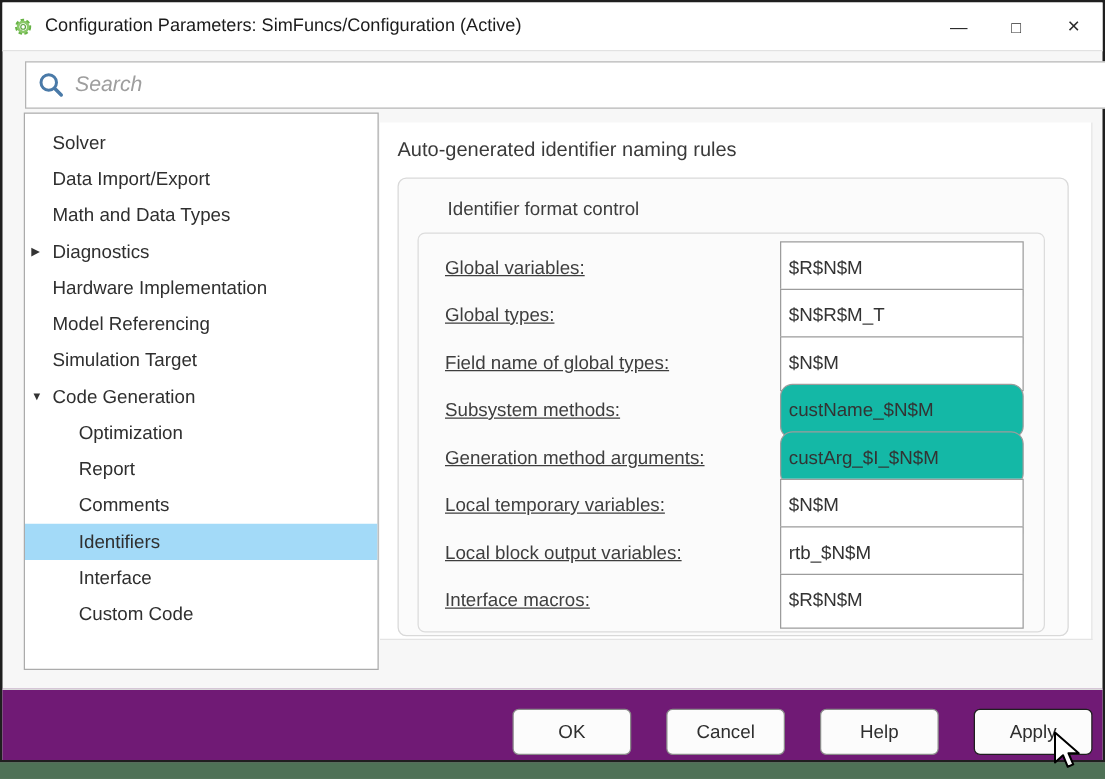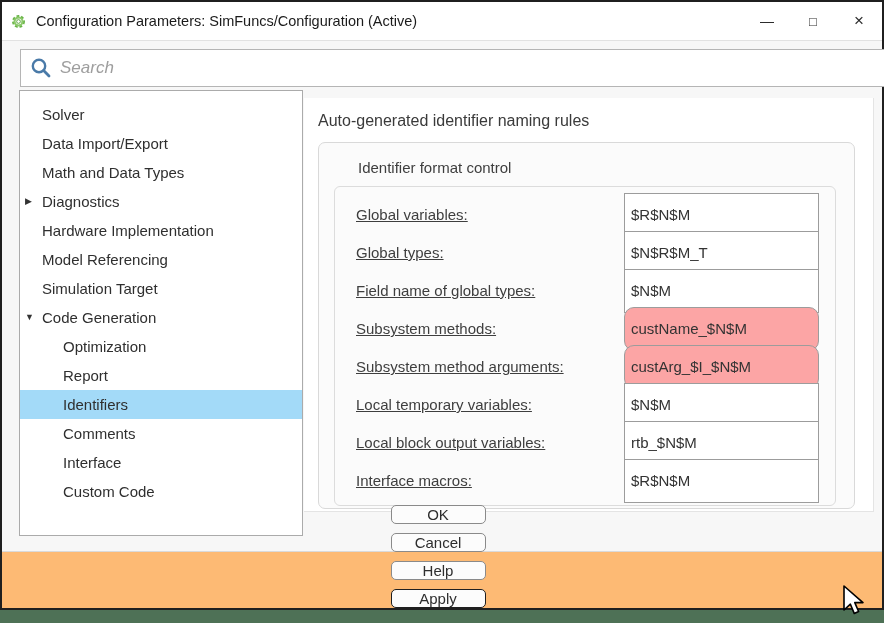--- a/index.html
+++ b/index.html
@@ -46,26 +46,26 @@
               background:#fbfbfb; border:1px solid #d9d9d9; border-radius:7px; }
   .group-title { position:absolute; left:15px; top:16px; font-size:15px; color:#3e3e3e;margin-left:24px; }
   .innerbox { position:absolute; left:15px; top:43px; width:502px; height:320px;
               background:#fbfbfb; border:1px solid #dcdcdc; border-radius:6px;
               padding:14px 0 0 21px; }
   .field-row { display:flex; align-items:center; height:27px; margin-bottom:11px; }
   .field-row label { width:268px; font-size:15px; color:#3e3e3e;text-decoration:underline; }
   .field-row input { width:195px; height:44px; border:1px solid #9c9c9c; background:#ffffff;
                      font-size:15px; color:#333; padding:0 6px;
                      font-family:"Liberation Sans", sans-serif; outline:none; }
-  .field-row input.modified { background:#fca5a5;border-radius:10px; }
-
-  
-  .footer { position:absolute; left:0; right:0; bottom:0; height:57px; background:#fdba74;
+  .field-row input.modified { background:#14b8a6;border-radius:10px; }
+
+  
+  .footer { position:absolute; left:0; right:0; bottom:0; height:57px; background:#701a75;
             border-top:1px solid #dadada; display:flex; align-items:center;
-            justify-content:flex-end; gap:9px; padding:10px 8px 0 0;flex-direction:column; }
+            justify-content:flex-end; gap:28px; padding:10px 8px 0 0; }
   .btn { width:95px; height:37px; background:#fcfcfc; border:1px solid #8a8a8a; border-radius:5px;
          font-size:15px; color:#2e2e2e; font-family:"Liberation Sans", sans-serif; cursor:default; }
   .btn.default { border:1.5px solid #1f1f1f; }
 
   .green-strip { position:absolute; left:0; top:610px; width:884px; height:13px; background:#4e7156; }
 
   .cursor { position:absolute; left:841px; top:584px; z-index:50; pointer-events:none; }
 </style>
 </head>
 <body>
@@ -128,27 +128,27 @@
       <span>Code Generation</span>
     </div>
       <div class="tree-item level1">
       <span class="arrow"></span>
       <span>Optimization</span>
     </div>
       <div class="tree-item level1">
       <span class="arrow"></span>
       <span>Report</span>
     </div>
+      <div class="tree-item level1">
+      <span class="arrow"></span>
+      <span>Comments</span>
+    </div>
       <div class="tree-item level1 selected">
       <span class="arrow"></span>
       <span>Identifiers</span>
-    </div>
-      <div class="tree-item level1">
-      <span class="arrow"></span>
-      <span>Comments</span>
     </div>
       <div class="tree-item level1">
       <span class="arrow"></span>
       <span>Interface</span>
     </div>
       <div class="tree-item level1">
       <span class="arrow"></span>
       <span>Custom Code</span>
     </div>
     </div>
@@ -168,21 +168,21 @@
     </div>
           <div class="field-row">
       <label>Field name of global types:</label>
       <input type="text" value="$N$M" style="">
     </div>
           <div class="field-row">
       <label>Subsystem methods:</label>
       <input type="text" class="modified" value="custName_$N$M" style="">
     </div>
           <div class="field-row">
-      <label>Subsystem method arguments:</label>
+      <label>Generation method arguments:</label>
       <input type="text" class="modified" value="custArg_$I_$N$M" style="">
     </div>
           <div class="field-row">
       <label>Local temporary variables:</label>
       <input type="text" value="$N$M" style="">
     </div>
           <div class="field-row">
       <label>Local block output variables:</label>
       <input type="text" value="rtb_$N$M" style="">
     </div>

